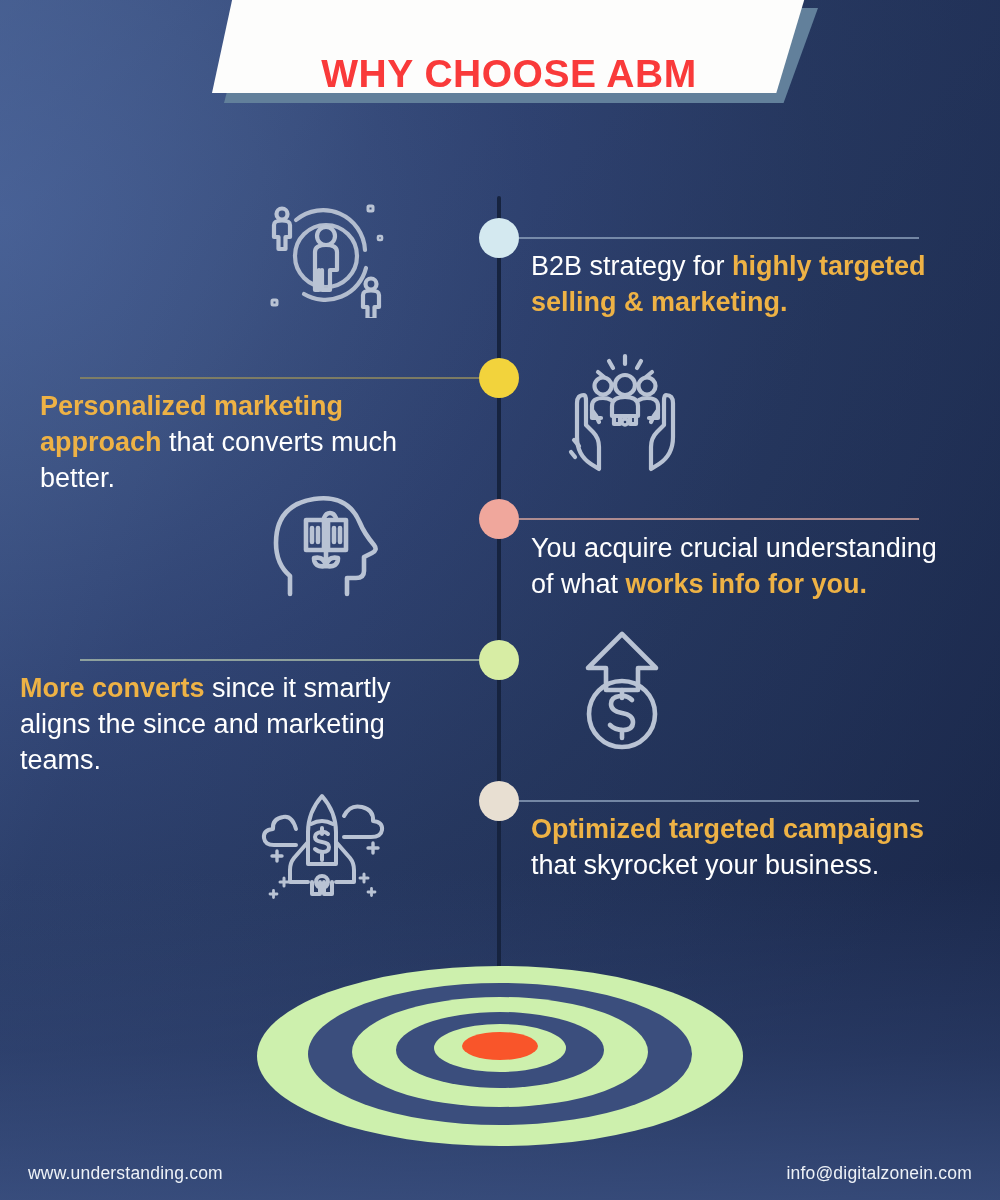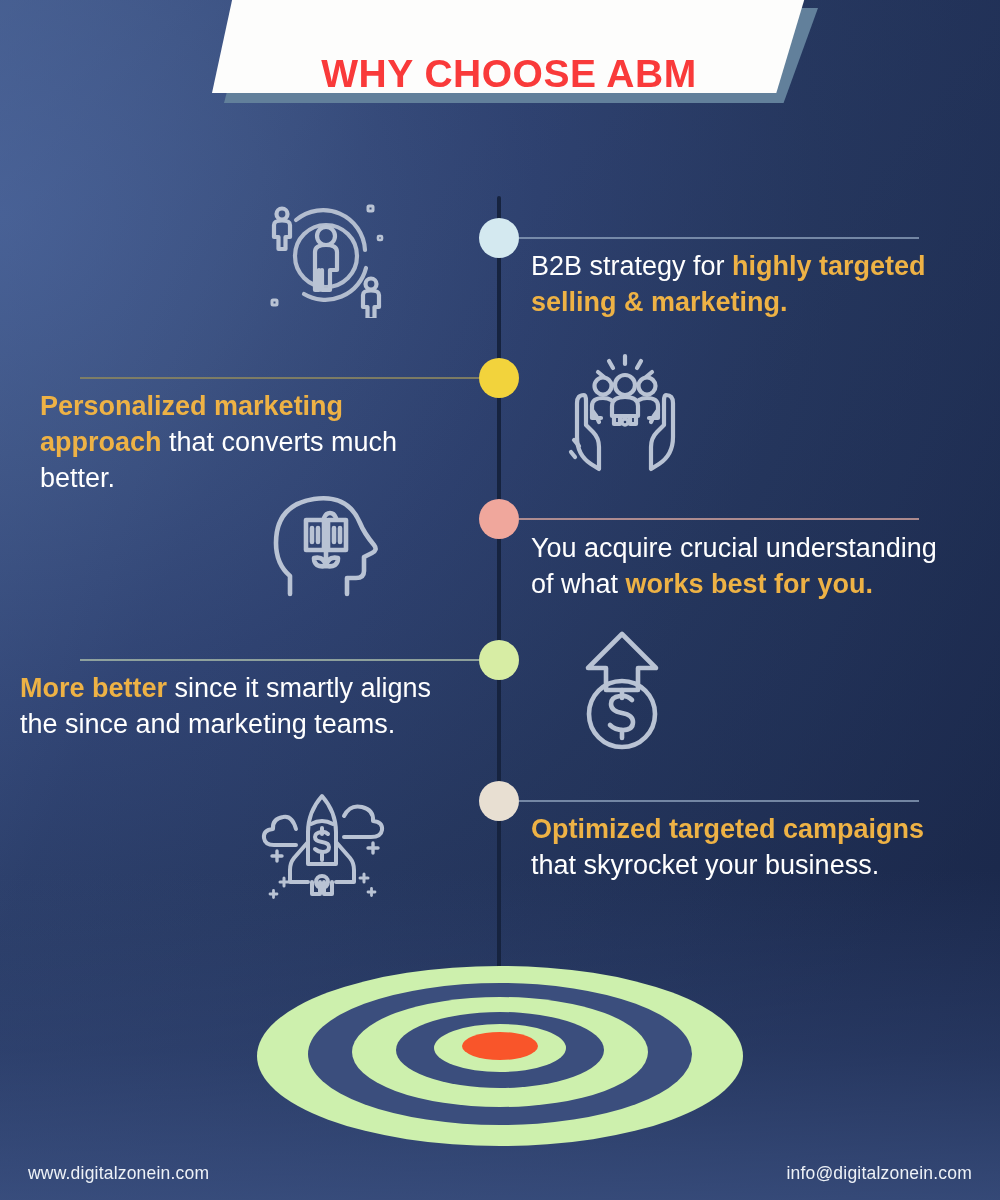--- a/index.html
+++ b/index.html
@@ -157,21 +157,21 @@
         <path d="M104 47 q7 0 7 8 v34 q0 18 -14 27 l-8 5 v-22 q0-9 6-15 l7-7 v-24 q0-6 2-6z"></path>
         <path d="M96 62 q-5 6 -7 12"></path>
       </svg>
     </div>
   </div>
 
   <div class="row" style="top:0">
     <div class="connector" style="left:519px;top:518px;width:400px;background:#c59a98;opacity:.85"></div>
     <div class="dot" style="top:499px;background:#f0a79c"></div>
     <div class="txt txt-left" style="left:531px;top:531px;width:430px">
-      <span>You acquire crucial understanding of what </span><span class="hl">works best for you.</span><span></span>
+      <span>You acquire crucial understanding of what </span><span class="hl">works info for you.</span><span></span>
     </div>
 
     <div class="icon" style="left:268px;top:482px">
       <svg width="120" height="122" viewBox="0 0 120 122" fill="none" stroke="#b9c3d4" stroke-width="4.6" stroke-linecap="round" stroke-linejoin="round">
         <path d="M22 112 v-18 q-14-12 -14-33 q0-38 38-44 q34-5 46 24 q4 10 14 22 q4 5 -2 8 l-8 4 v14 q0 7 -8 7 h-9 v16"></path>
 
         <path d="M38 38 h18 v30 h-18 z M60 38 h18 v30 h-18 z"></path>
         <path d="M56 36 q2-5 6-5 q4 0 6 5"></path>
         <path d="M58 38 v30"></path>
         <path d="M44 46 v14 M50 46 v14 M66 46 v14 M72 46 v14"></path>
@@ -180,21 +180,21 @@
         <path d="M58 84 q-12 2 -12 -8 q10 -2 12 8z"></path>
         <path d="M58 84 q12 2 12 -8 q-10 -2 -12 8z"></path>
       </svg>
     </div>
   </div>
 
   <div class="row" style="top:0">
     <div class="connector" style="left:80px;top:659px;width:399px;background:#9fb2a4;opacity:.85"></div>
     <div class="dot" style="top:640px;background:#d7eda4"></div>
     <div class="txt txt-right" style="left:20px;top:671px;width:444px">
-      <span></span><span class="hl">More better</span><span> since it smartly aligns the since and marketing teams.</span>
+      <span></span><span class="hl">More converts</span><span> since it smartly aligns the since and marketing teams.</span>
     </div>
 
     <div class="icon" style="left:572px;top:628px">
       <svg width="100" height="124" viewBox="0 0 100 124" fill="none" stroke="#b9c3d4" stroke-width="4.6" stroke-linecap="round" stroke-linejoin="round">
         <path d="M50 6 L84 40 H66 V62 H34 V40 H16 Z"></path>
         <circle cx="50" cy="86" r="33"></circle>
         <path d="M60 72 q-5-5 -12-4 q-9 1 -9 8 q0 7 11 9 q11 2 11 9 q0 8 -10 8 q-8 0 -13-5"></path>
         <path d="M50 62 v8 M50 102 v8"></path>
       </svg>
     </div>
@@ -240,16 +240,16 @@
     <svg width="490" height="200" viewBox="0 0 490 200">
       <ellipse cx="245" cy="108" rx="243" ry="90" fill="#cdf0ad"></ellipse>
       <ellipse cx="245" cy="106" rx="192" ry="71" fill="#3b4e7d"></ellipse>
       <ellipse cx="245" cy="104" rx="148" ry="55" fill="#cdf0ad"></ellipse>
       <ellipse cx="245" cy="102" rx="104" ry="38" fill="#3b4e7d"></ellipse>
       <ellipse cx="245" cy="100" rx="66" ry="24" fill="#cdf0ad"></ellipse>
       <ellipse cx="245" cy="98" rx="38" ry="14" fill="#f9552a"></ellipse>
     </svg>
   </div>
 
-  <div class="footer-left">www.digitalzonein.com</div>
+  <div class="footer-left">www.understanding.com</div>
   <div class="footer-right">info@digitalzonein.com</div>
 
 </div>
 
 </body></html>

